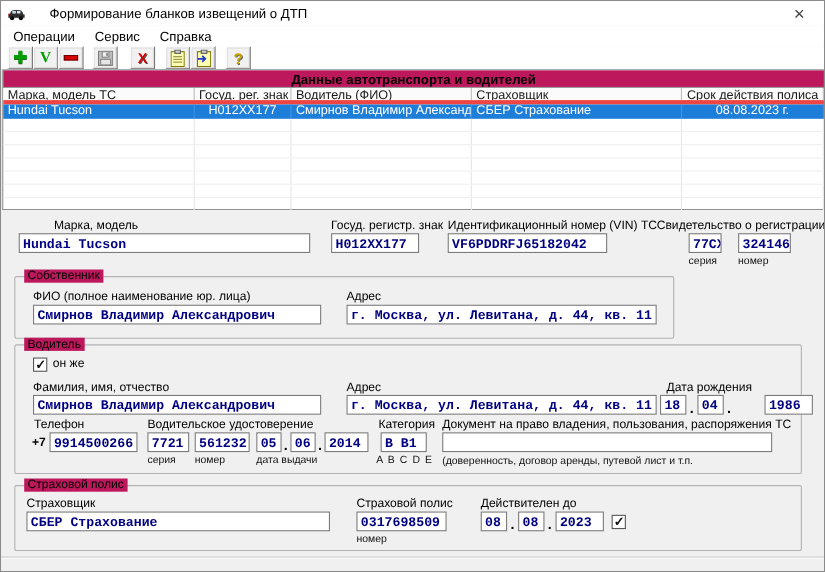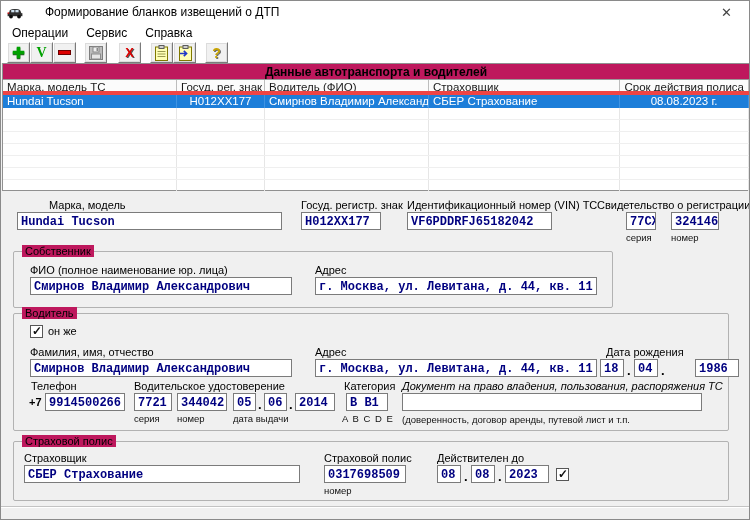--- a/index.html
+++ b/index.html
@@ -256,35 +256,35 @@
       <div class="tbox" style="left:620px;top:45px;width:24px;">04</div>
       <span class="dsep" style="left:647px;top:49px;">.</span>
       <div class="tbox" style="left:654px;top:45px;width:44px;margin-left:27px;">1986</div>
 
       <span class="flabel" style="left:17px;top:66px;">Телефон</span>
       <span class="flabel" style="left:15px;top:82px;font-weight:bold;">+7</span>
       <div class="tbox" style="left:31px;top:79px;width:80px;">9914500266</div>
 
       <span class="flabel" style="left:120px;top:66px;">Водительское удостоверение</span>
       <div class="tbox" style="left:120px;top:79px;width:38px;">7721</div>
-      <div class="tbox" style="left:163px;top:79px;width:50px;">344042</div>
+      <div class="tbox" style="left:163px;top:79px;width:50px;">561232</div>
       <div class="tbox" style="left:219px;top:79px;width:23px;">05</div>
       <span class="dsep" style="left:244px;top:83px;">.</span>
       <div class="tbox" style="left:250px;top:79px;width:23px;">06</div>
       <span class="dsep" style="left:275px;top:83px;">.</span>
       <div class="tbox" style="left:281px;top:79px;width:40px;">2014</div>
       <span class="caption" style="left:120px;top:99px;width:38px;">серия</span>
       <span class="caption" style="left:163px;top:99px;width:50px;">номер</span>
       <span class="caption" style="left:219px;top:99px;width:102px;">дата выдачи</span>
 
       <span class="flabel" style="left:330px;top:66px;">Категория</span>
       <div class="tbox" style="left:332px;top:79px;width:42px;">B B1</div>
       <span class="caption" style="left:328px;top:99px;width:52px;letter-spacing:1px;">A B C D E</span>
 
-      <span class="flabel" style="left:388px;top:66px;font-style:italic;">Документ на право владения, пользования, распоряжения ТС</span>
+      <span class="flabel" style="left:388px;top:66px;">Документ на право владения, пользования, распоряжения ТС</span>
       <div class="tbox" style="left:388px;top:79px;width:300px;"></div>
       <span class="caption" style="left:388px;top:100px;width:300px;">(доверенность, договор аренды, путевой лист и т.п.</span>
     </div>
 
     <div class="group" style="left:12px;top:250px;width:716px;height:60px;">
       <span class="glabel">Страховой полис</span>
 
       <span class="flabel" style="left:10px;top:10px;">Страховщик</span>
       <div class="tbox" style="left:10px;top:23px;width:276px;">СБЕР Страхование</div>
 

